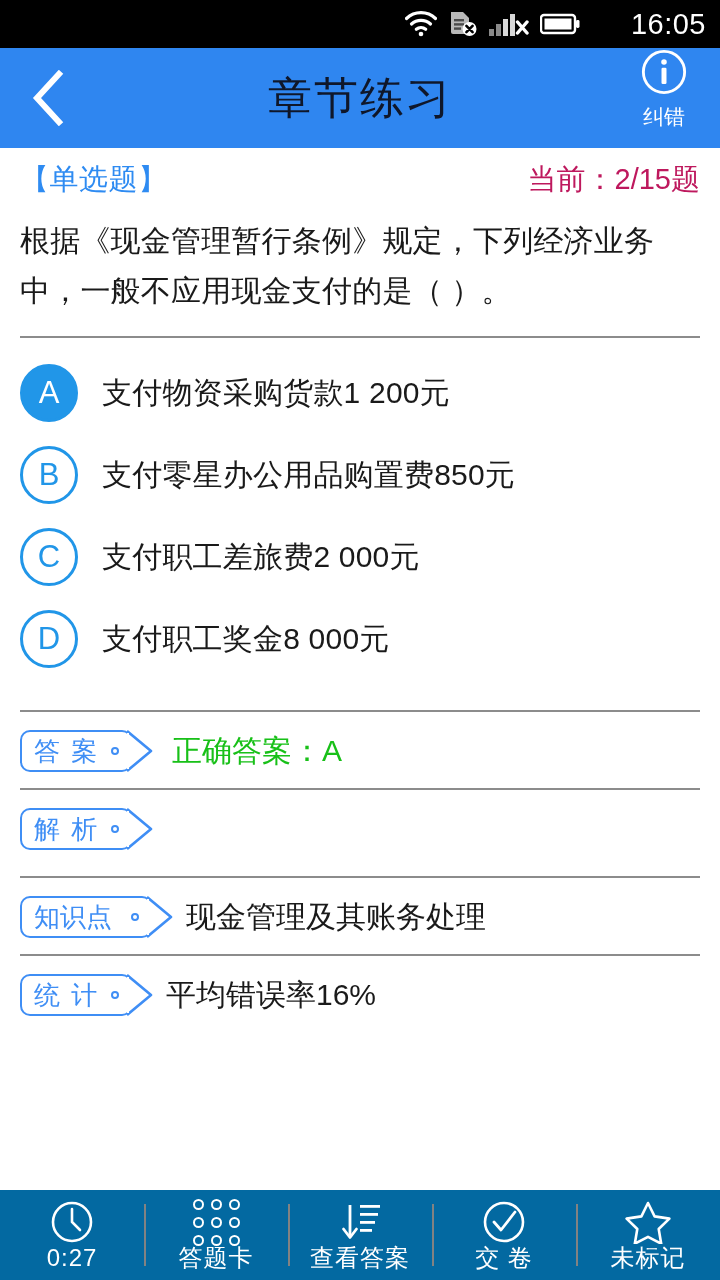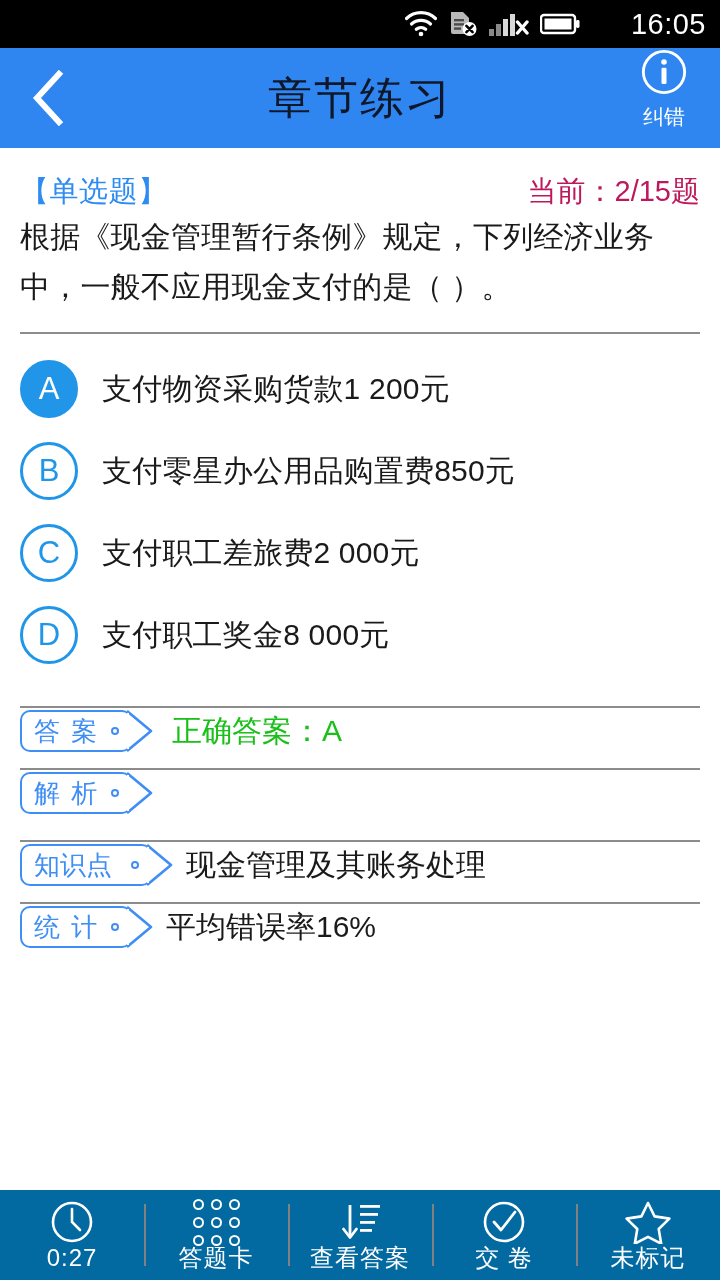--- a/index.html
+++ b/index.html
@@ -51,28 +51,28 @@
   }
   #report-error-button .re-label {
     color:#ffffff; font-size:21px; line-height:1;
   }
 
   
   #content { padding:0 20px; }
 
   #meta-row {
     display:flex; align-items:baseline; justify-content:space-between;
-    padding-top:24px;
+    padding-top:12px;
   }
   #question-type { color:#2e8bf2; font-size:29px; letter-spacing:0.5px; }
   #question-progress { color:#be185d; font-size:29px; }
 
   #question-stem {
     color:#1a1a1a; font-size:30px;
-    line-height:50px; margin-top:0;
+    line-height:50px; margin-top:16px;
     letter-spacing:0.2px;
   }
 
   .divider { height:2px; background:#8c8c8c; margin:0; }
   #divider-stem { margin-top:20px; }
 
   
   #options-list { padding-top:14px; }
   .option-row {
     display:flex; align-items:center;
@@ -88,21 +88,21 @@
     margin-right:24px;
   }
   .option-badge.selected {
     background:#2196e8; border-color:#2196e8; color:#ffffff;
   }
   .option-text { font-size:30px; color:#1a1a1a; letter-spacing:0.2px; }
 
   #divider-options { margin-top:30px; }
 
   
-  .info-row { display:flex; align-items:flex-start; padding:2px 0 16px 0; }
+  .info-row { display:flex; align-items:flex-start; padding:18px 0 16px 0; }
   .tag {
     position:relative;
     min-width:112px; height:42px;
     border:2px solid #3f8ef5;
     border-radius:10px;
     display:flex; align-items:center;
     padding:0 24px 0 12px;
     color:#3f8ef5; font-size:26px;
     letter-spacing:2px; white-space:nowrap;
     flex:0 0 auto;

